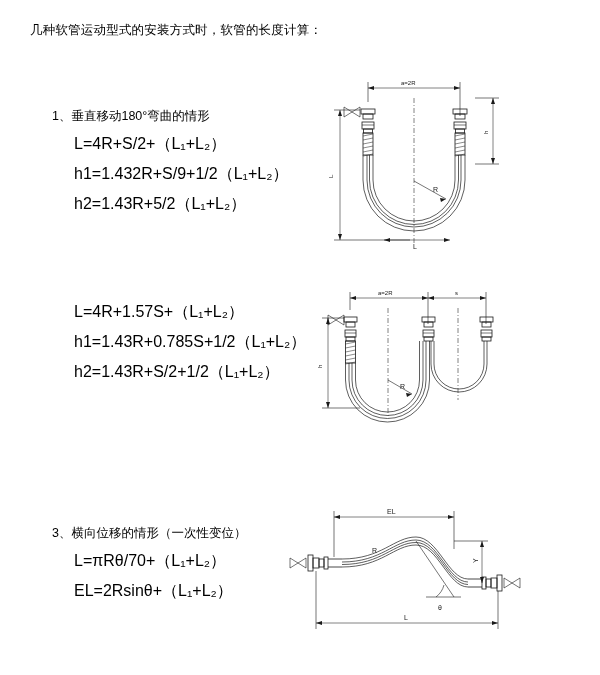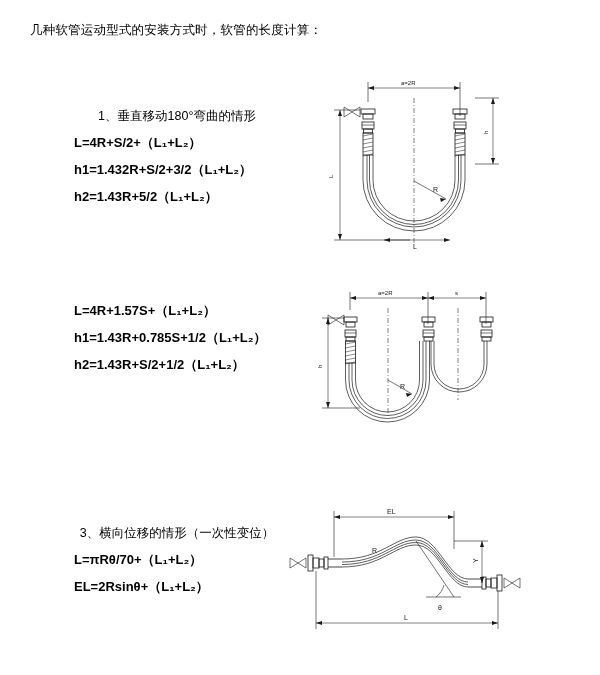--- a/index.html
+++ b/index.html
@@ -40,27 +40,25 @@
   .textblock {
     position: absolute;
     left: 52px;
     top: 0;
     width: 250px;
   }
   .sec-title {
     font-size: 12.5px;
     margin-bottom: 9px;
     white-space: nowrap;
-    text-align: center;
   }
   .formula {
-    font-size: 13px;
+    font-size: 16px;
     margin: 0 0 9px 22px;
     white-space: nowrap;
-    font-weight: bold;
   }
   .figure {
     position: absolute;
   }
   .fig1 { left: 300px; top: -40px; }
   .fig2 { left: 300px; top: -18px; }
   .fig3 { left: 286px; top: -28px; }
 
   svg { display: block; }
   .ln { stroke: #1a1a1a; stroke-width: 0.8; fill: none; }
@@ -77,21 +75,21 @@
 <body>
 
 <div class="page">
 
   <div class="heading">几种软管运动型式的安装方式时，软管的长度计算：</div>
 
   <div class="section sec1">
     <div class="textblock">
       <div class="sec-title">1、垂直移动180°弯曲的情形</div>
       <div class="formula">L=4R+S/2+（L₁+L₂）</div>
-      <div class="formula">h1=1.432R+S/2+3/2（L₁+L₂）</div>
+      <div class="formula">h1=1.432R+S/9+1/2（L₁+L₂）</div>
       <div class="formula">h2=1.43R+5/2（L₁+L₂）</div>
     </div>
 
     <div class="figure fig1">
       <svg width="230" height="210" viewBox="0 0 230 210">
 
         <g>
           <line class="dim" x1="68" y1="20" x2="160" y2="20"></line>
           <path class="fillblk" d="M68,20 l6,-2 l0,4 z"></path>
           <path class="fillblk" d="M160,20 l-6,-2 l0,4 z"></path>

